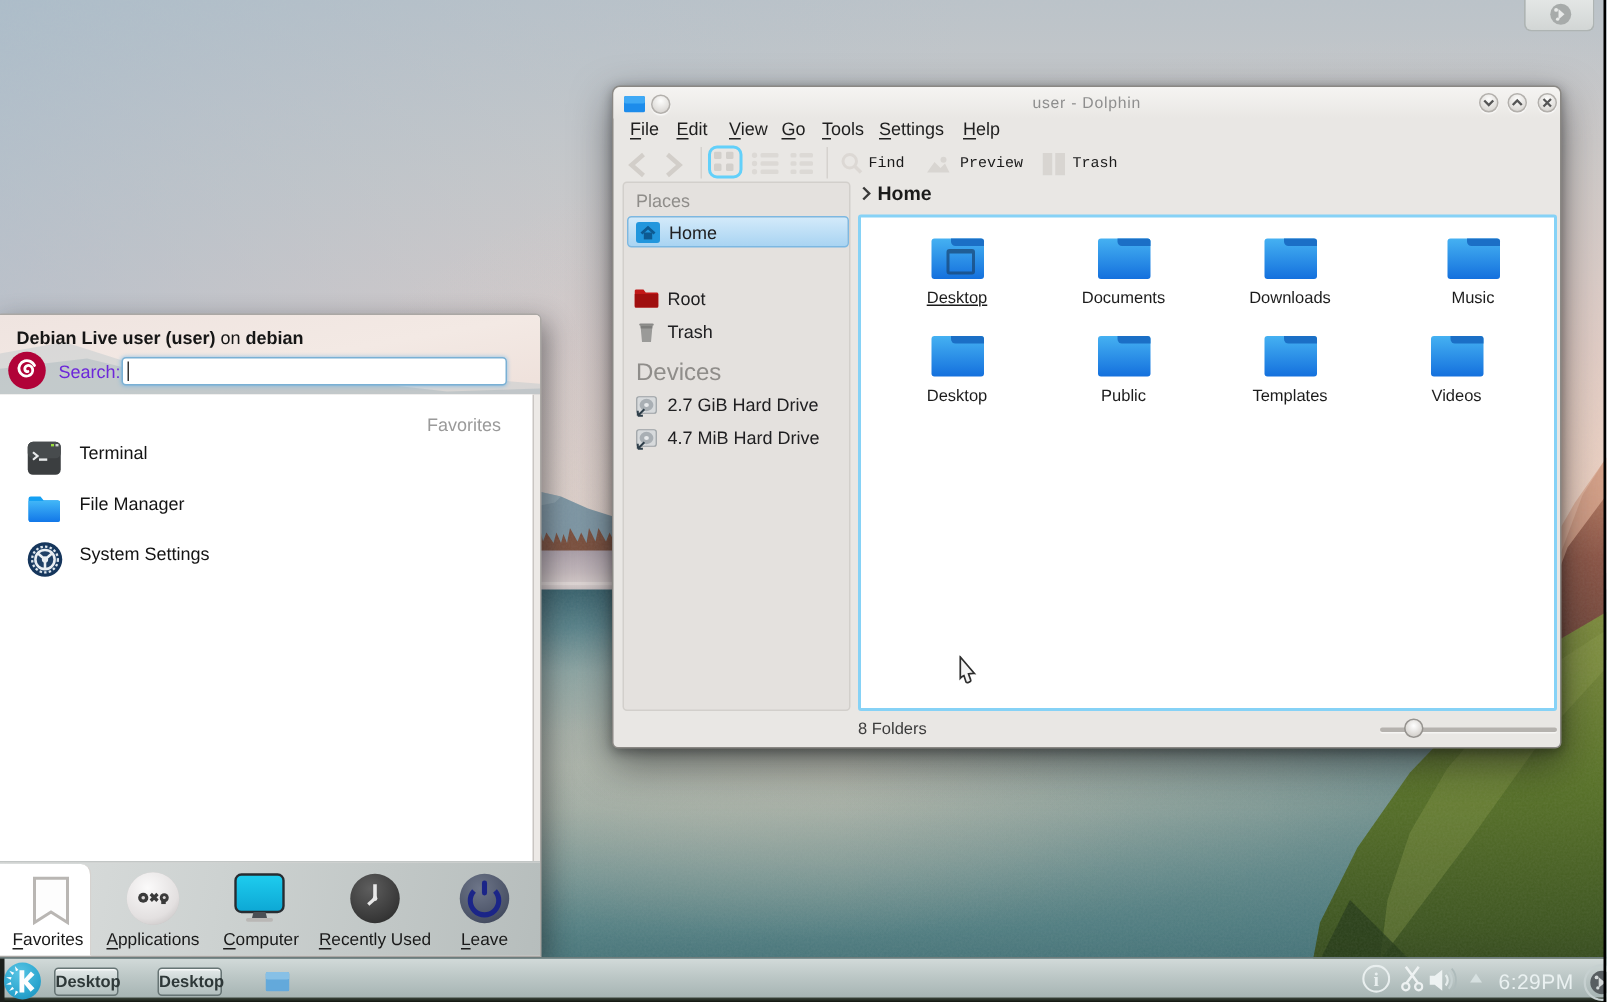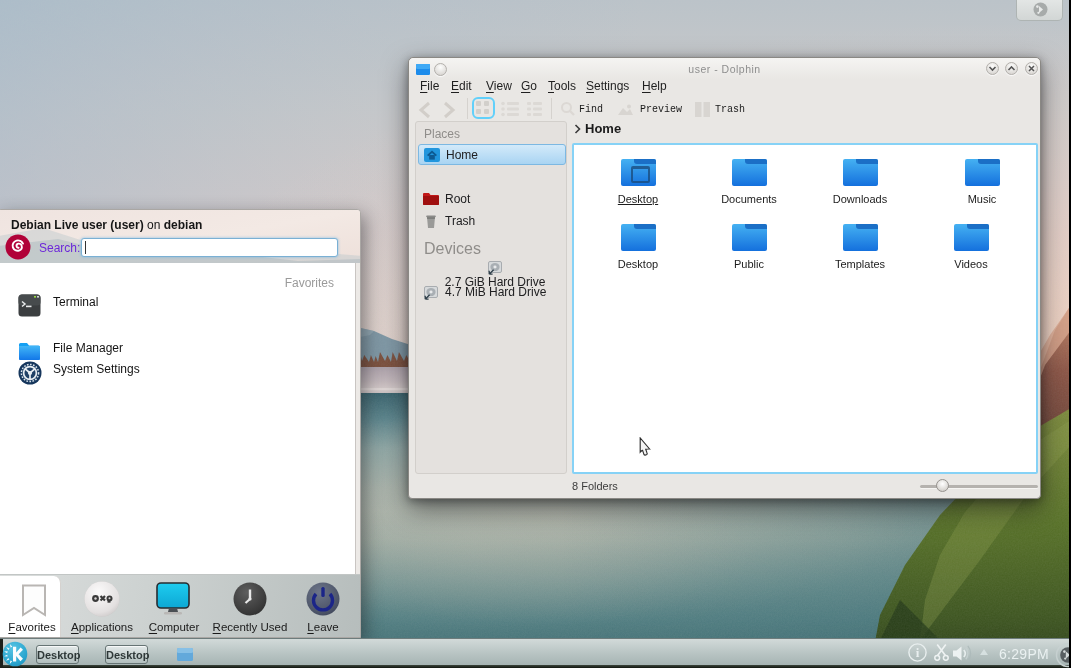--- a/index.html
+++ b/index.html
@@ -256,21 +256,21 @@
           <span class="picon">
             <svg width="16" height="16" viewBox="0 0 16 16">
               <path d="M4 4 L12 4 L11 15 L5 15 Z" fill="#9a9a98"></path>
               <path d="M4 4 L12 4 L11.8 6 L4.2 6 Z" fill="#7e7e7c"></path>
               <rect x="3.2" y="2.6" width="9.6" height="1.6" rx="0.8" fill="#8a8a88"></rect>
             </svg>
           </span>
           <span class="ptxt">Trash</span>
         </div>
     <div class="abs" style="left:8px;top:118px;font-size:16px;color:#8f8d8a;">Devices</div>
-    <div class="abs prow" style="top:137px;flex-direction:column;">
+    <div class="abs prow" style="top:137px;">
           <span class="picon">
             <svg width="16" height="16" viewBox="0 0 16 16">
               <rect x="1.5" y="2.5" width="13" height="11" rx="1.5" fill="#d7dadc" stroke="#9aa0a4" stroke-width="0.8"></rect>
               <ellipse cx="8" cy="8" rx="4.6" ry="4.1" fill="#a9afb4"></ellipse>
               <ellipse cx="8" cy="8" rx="1.6" ry="1.4" fill="#e8eaec"></ellipse>
               <path d="M2.2 15.2 L6.6 10.8 M2.2 15.2 L2.2 11.8 M2.2 15.2 L5.6 15.2" stroke="#2f3f4a" stroke-width="1.3" fill="none"></path>
             </svg>
           </span>
           <span class="ptxt">2.7 GiB Hard Drive</span>
         </div>
@@ -360,21 +360,21 @@
               <rect x="0.5" y="0.5" width="22" height="22" rx="3.5" fill="#3b3e40"></rect>
               <rect x="0.5" y="0.5" width="22" height="11" rx="3.5" fill="#474b4d"></rect>
               <rect x="16" y="2" width="2" height="1.6" fill="#9adf3e"></rect>
               <rect x="19" y="2" width="2" height="1.6" fill="#cfd4d6"></rect>
               <path d="M4 7.5 L7 10 L4 12.5" fill="none" stroke="#e8eaeb" stroke-width="1.5"></path>
               <rect x="8" y="11.6" width="5.5" height="1.6" fill="#e8eaeb"></rect>
             </svg>
       </span>
           <span class="ktxt">Terminal</span>
         </div>
-    <div class="abs kitem" style="top:65px;margin-top:12px;">
+    <div class="abs kitem" style="top:65px;">
           <span class="kicon">
       <svg width="23" height="23" viewBox="0 0 23 23">
               <path d="M1 4.5 Q1 3 2.5 3 L9 3 L11 5.5 L20.5 5.5 Q22 5.5 22 7 L22 18.5 Q22 20 20.5 20 L2.5 20 Q1 20 1 18.5 Z" fill="#15a0f3"></path>
               <path d="M1 6 L22 6 L22 18.5 Q22 20 20.5 20 L2.5 20 Q1 20 1 18.5 Z" fill="url(#fgrad2)"></path>
               <defs>
                 <linearGradient id="fgrad2" x1="0" y1="0" x2="0" y2="1">
                   <stop offset="0" stop-color="#41b6f7"></stop>
                   <stop offset="1" stop-color="#1277e8"></stop>
                 </linearGradient>
               </defs>

